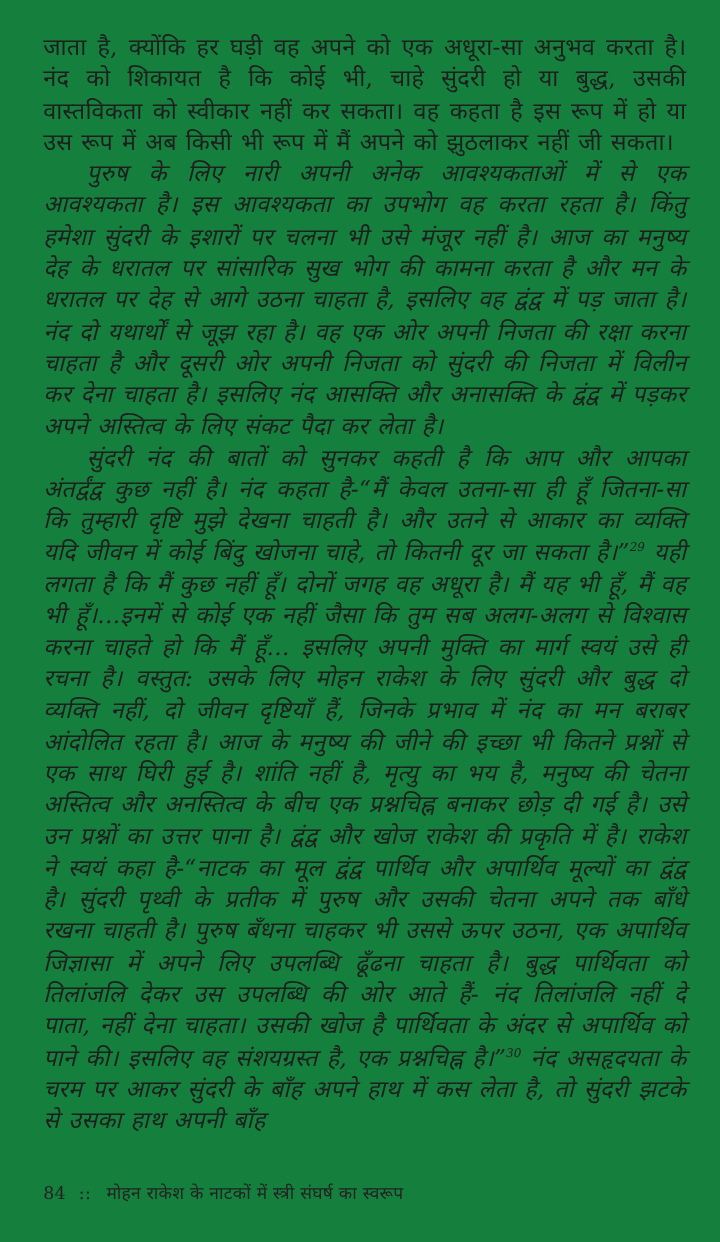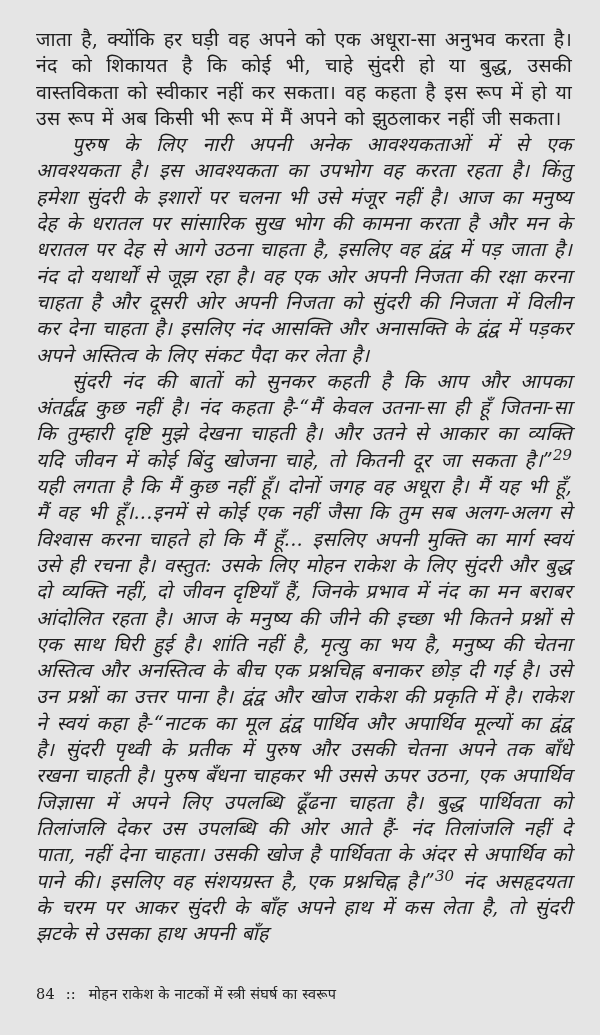--- a/index.html
+++ b/index.html
@@ -4,21 +4,21 @@
 <style>
   html, body {
     margin: 0;
     padding: 0;
     background: #ffffff;
   }
   .page {
     position: relative;
     width: 600px;
     height: 1035px;
-    background: #e5e5e5;
+    background: #15803d;
     overflow: hidden;
     font-family: "DejaVu Serif", "DejaVu Sans", serif;
     color: #1e1e1e;
   }
   .text-block {
     position: absolute;
     top: 27px;
     left: 36px;
     right: 28px;
     font-size: 19.5px;
@@ -29,21 +29,21 @@
   }
   .text-block p {
     margin: 0;
     padding: 0;
   }
   .text-block p.indent {
     text-indent: 36px;
     font-style: italic;
   }
   sup.fn {
-    font-size: 15px;
+    font-size: 10px;
     line-height: 0;
     vertical-align: super;
     letter-spacing: 0;
   }
   .footer {
     position: absolute;
     left: 36px;
     top: 983px;
     font-size: 14.5px;
     color: #222222;

